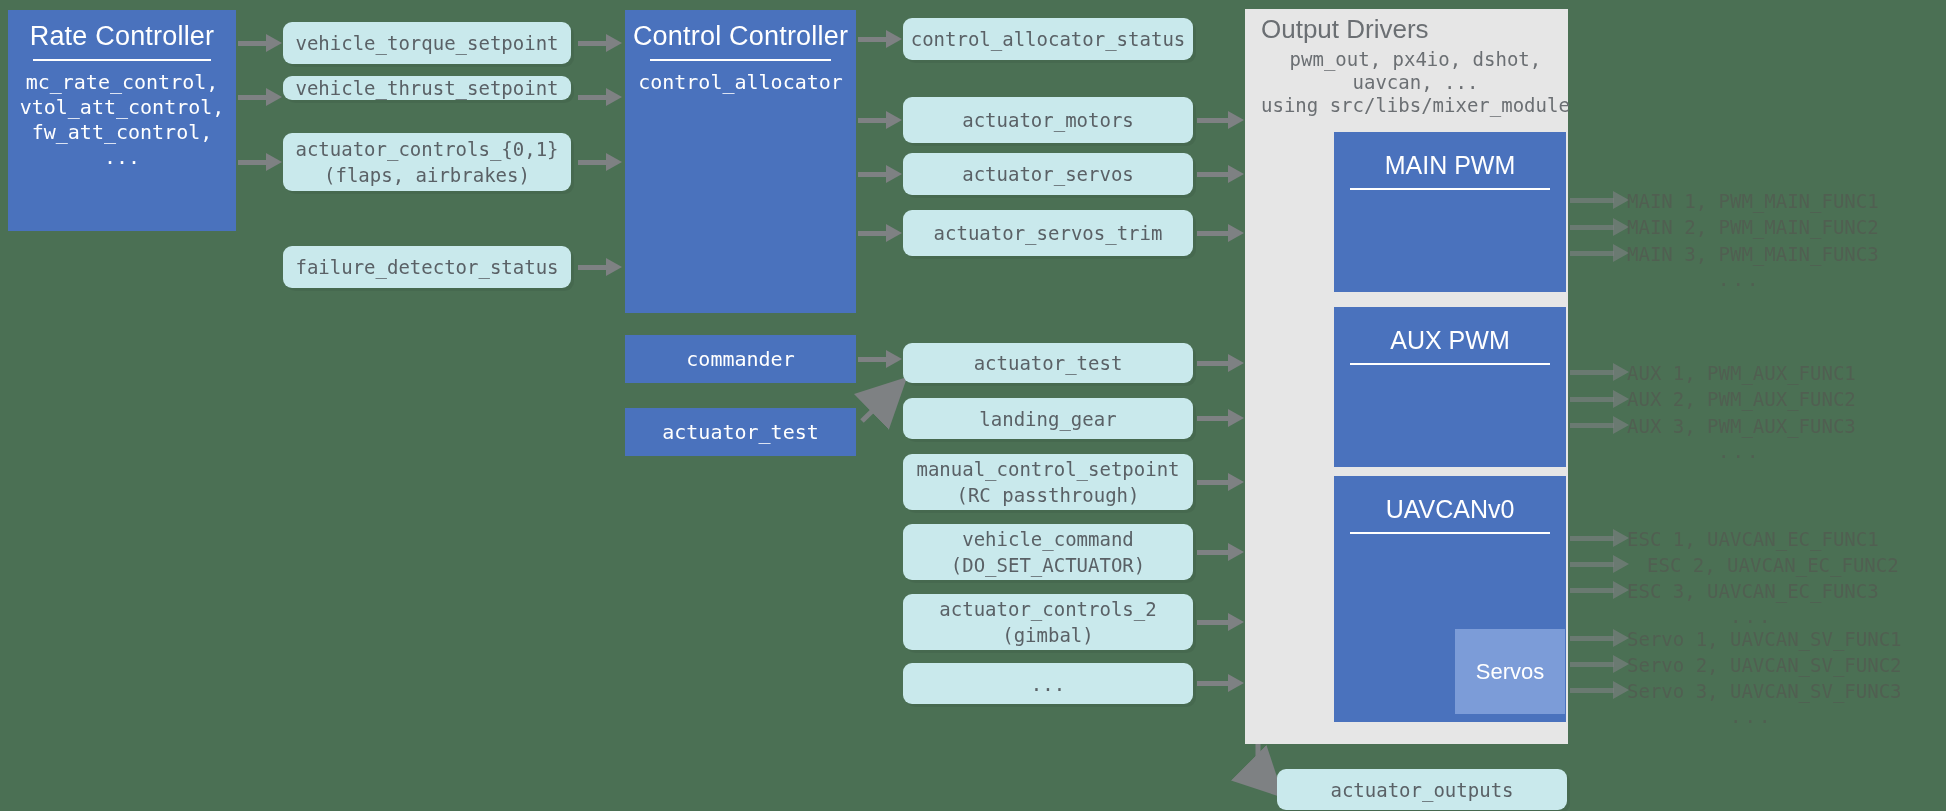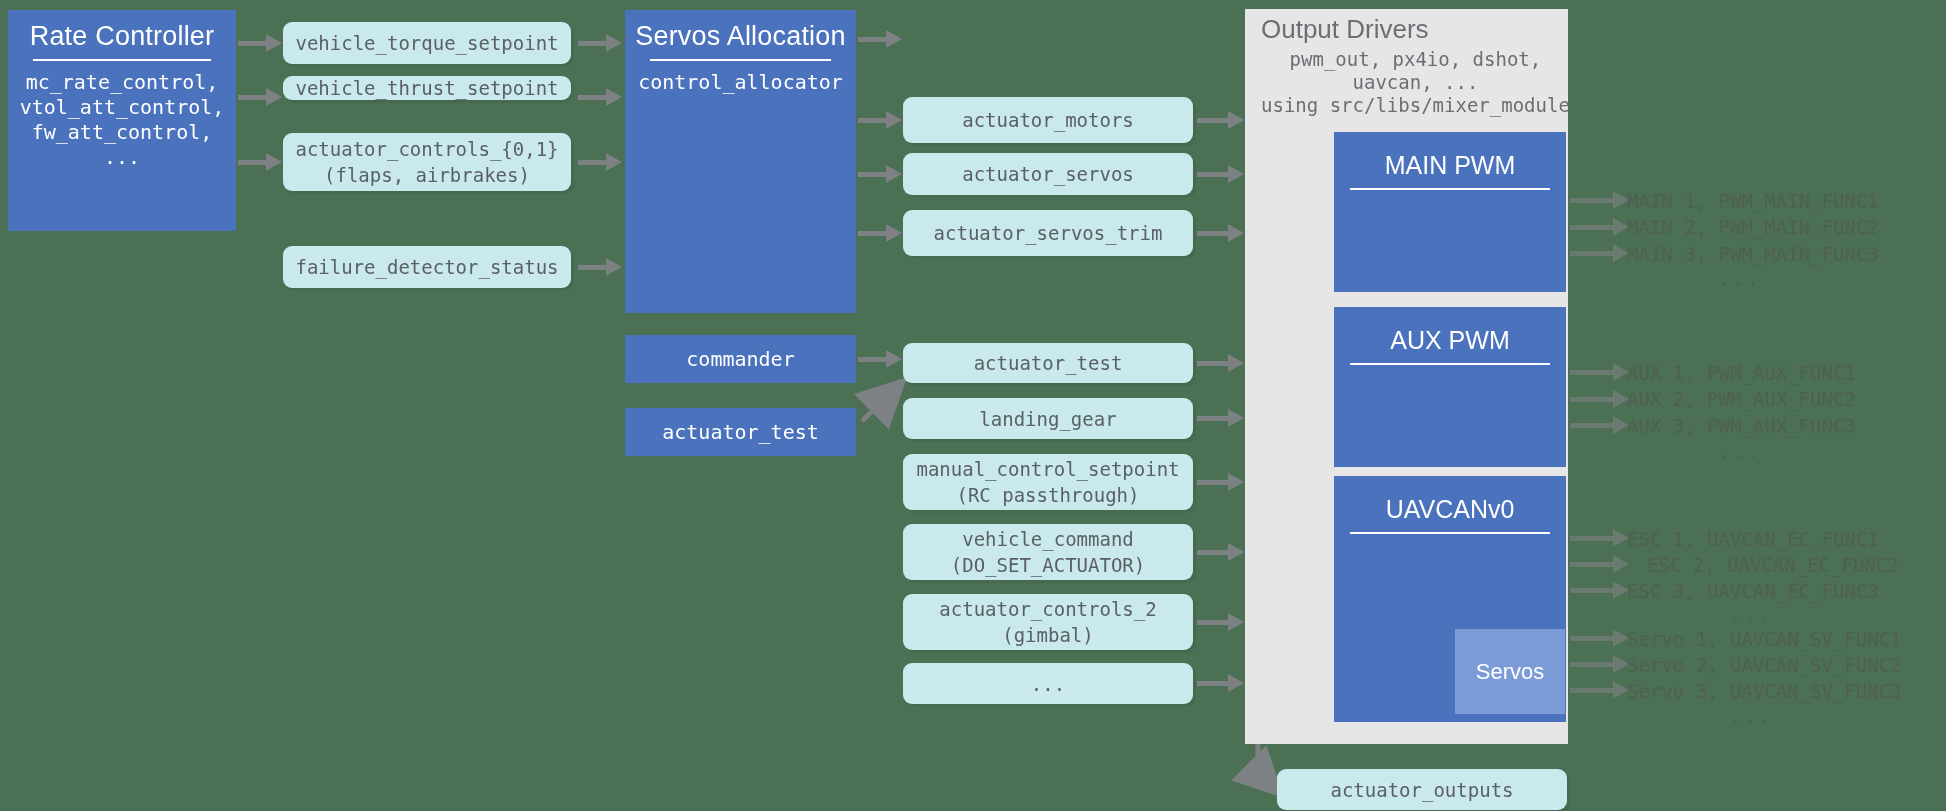--- a/index.html
+++ b/index.html
@@ -218,37 +218,40 @@
   <div class="arrow" style="left:578px;top:158px;width:44px;">
     <div class="shaft" style="width:29px;"></div>
       <div class="head" style="left:28px;"></div>
   </div>
   <div class="arrow" style="left:578px;top:263px;width:44px;">
     <div class="shaft" style="width:29px;"></div>
       <div class="head" style="left:28px;"></div>
   </div>
 
   <div class="module" style="left:625px;top:6px;width:231px;height:303px;">
-    <div class="m-title">Servos Allocation</div>
+    <div class="m-title">Control Controller</div>
     <div class="m-rule"></div>
     <div class="m-sub">control_allocator</div>
   </div>
 
   <div class="module flat" style="left:625px;top:331px;width:231px;height:48px;">
     <span>commander</span>
   </div>
   <div class="module flat" style="left:625px;top:404px;width:231px;height:48px;">
     <span>actuator_test</span>
   </div>
 
   <div class="arrow" style="left:858px;top:355px;width:44px;">
     <div class="shaft" style="width:29px;"></div>
       <div class="head" style="left:28px;"></div>
   </div>
 
+  <div class="topic" style="left:903px;top:14px;width:290px;height:42px;">
+    <span>control_allocator_status</span>
+  </div>
   <div class="topic" style="left:903px;top:93px;width:290px;height:46px;">
     <span>actuator_motors</span>
   </div>
   <div class="topic" style="left:903px;top:149px;width:290px;height:42px;">
     <span>actuator_servos</span>
   </div>
   <div class="topic" style="left:903px;top:206px;width:290px;height:46px;">
     <span>actuator_servos_trim</span>
   </div>
 

